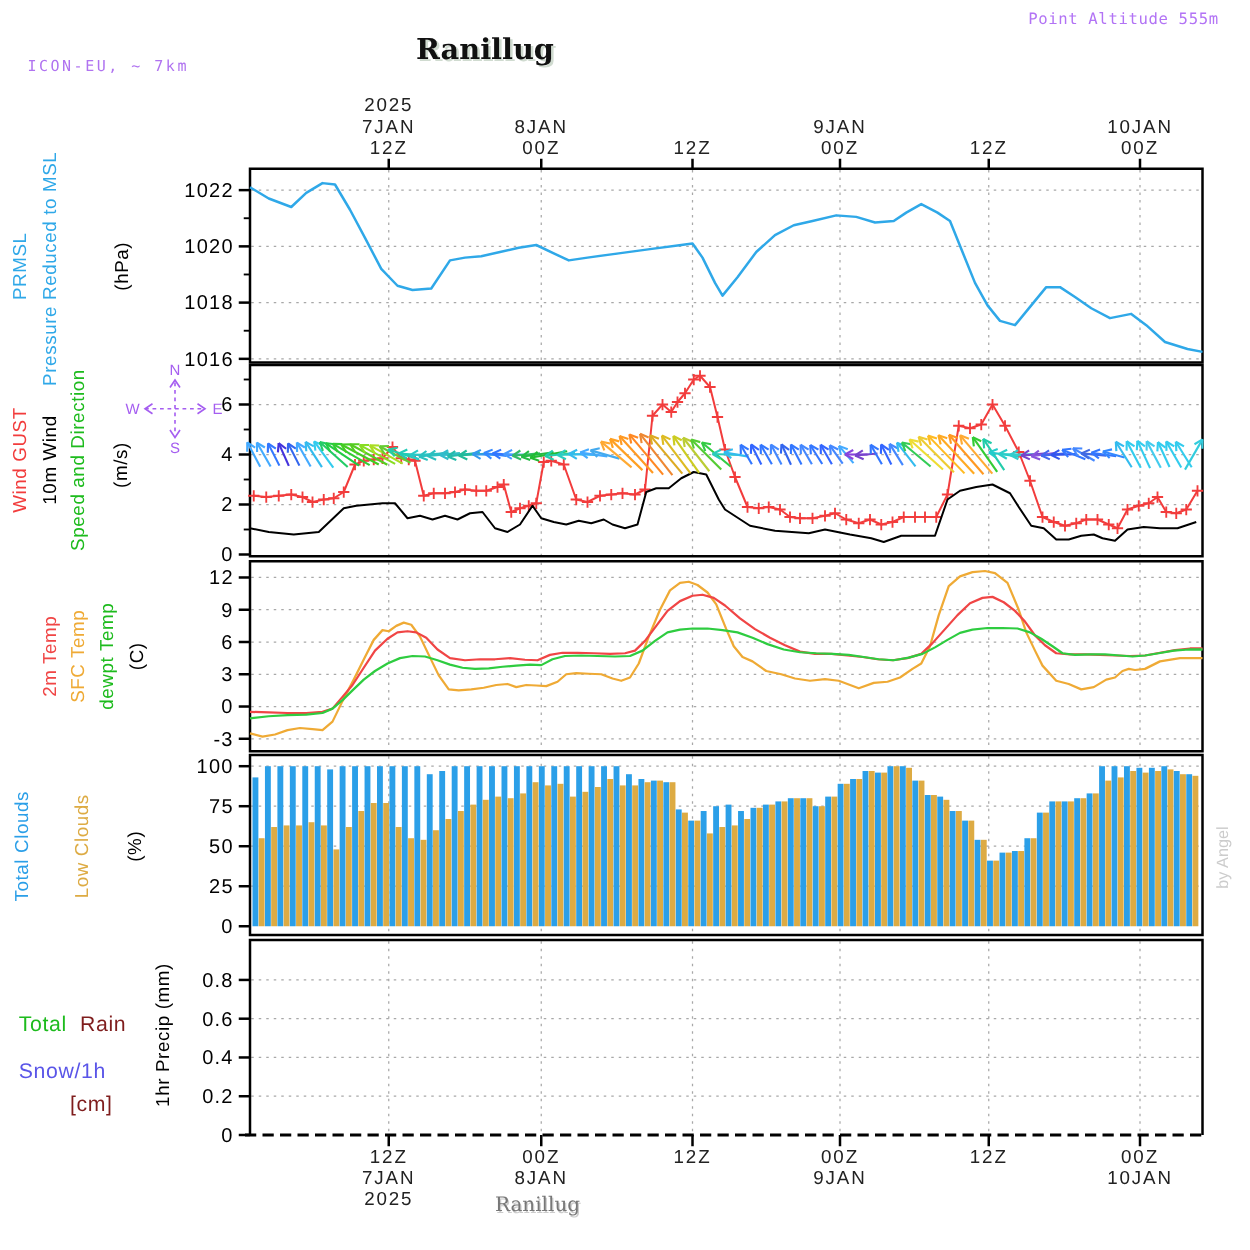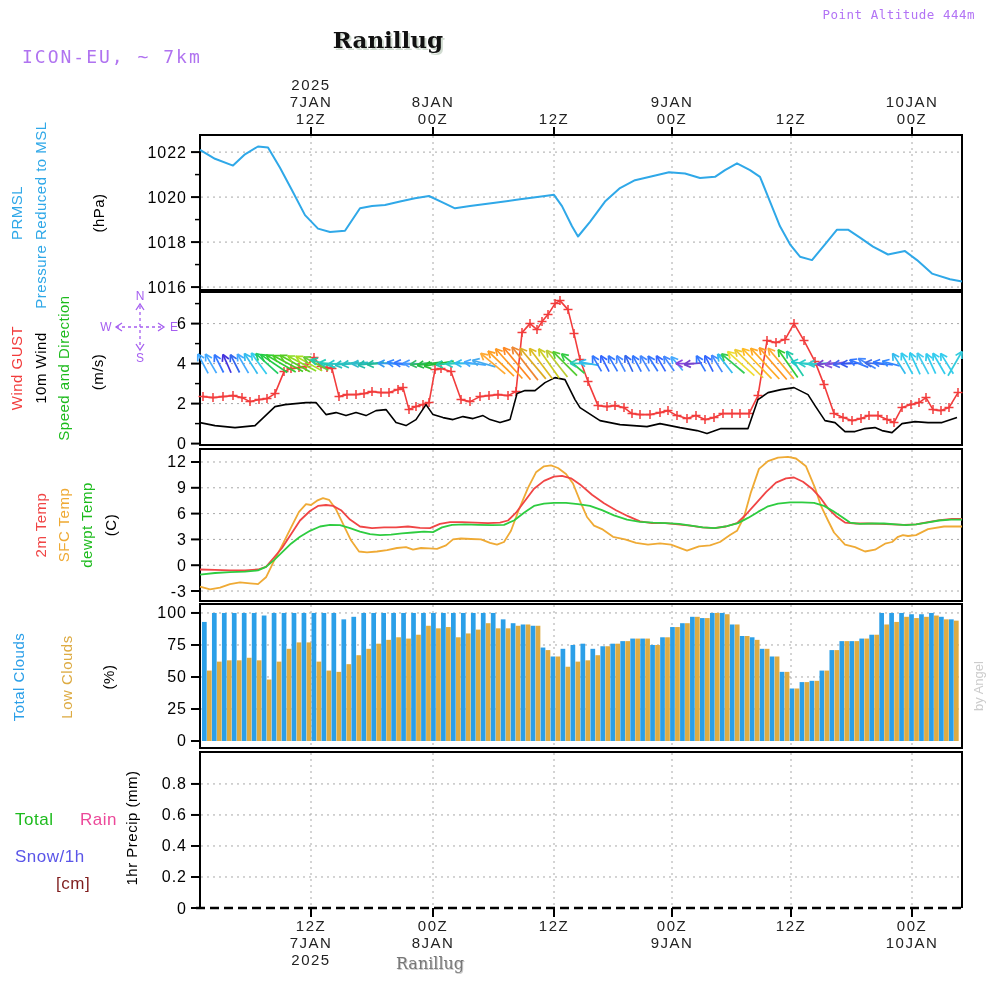--- a/index.html
+++ b/index.html
@@ -12,21 +12,21 @@
   .yticklab{font-family:"Liberation Sans",sans-serif;font-size:16px;fill:#000;letter-spacing:1px;}
   .vlab{position:absolute;white-space:nowrap;transform:translate(-50%,-50%) rotate(-90deg);
         font-size:15px;letter-spacing:0.5px;}
   .tlab{position:absolute;transform:translateX(-50%);font-size:15px;letter-spacing:1.5px;color:#222;}
   .watermark{position:absolute;left:420px;top:2px;transform:translateX(-50%);
         font-size:18px;letter-spacing:5px;color:#f2d08c;}
   .station-title{position:absolute;left:388px;top:26px;transform:translateX(-50%);
         font-family:"DejaVu Serif",serif;font-weight:bold;font-size:23px;color:#111;
         text-shadow:2px 2px 0 rgba(150,175,150,0.45);}
   .model-label{position:absolute;left:22px;top:46px;font-family:"DejaVu Sans Mono",monospace;
-        font-size:18px;letter-spacing:2px;color:#b073f0;}
+        font-size:12px;letter-spacing:2px;color:#b073f0;}
   .meta{position:absolute;right:25px;top:6px;text-align:right;font-family:"DejaVu Sans Mono",monospace;
         font-size:12.5px;letter-spacing:0.5px;color:#b273f5;line-height:18px;}
   .caption{position:absolute;left:430px;top:954px;transform:translateX(-50%);
         font-family:"DejaVu Serif",serif;font-size:16px;color:#777;text-shadow:1px 1px 0 #ccc;}
   .credit{position:absolute;left:978px;top:686px;transform:translate(-50%,-50%) rotate(-90deg);
         font-size:13px;color:#ccc;white-space:nowrap;}
   .plabel{position:absolute;font-size:17px;letter-spacing:0.5px;white-space:nowrap;}
 </style>
 </head>
 <body>
@@ -623,21 +623,21 @@
         <line x1="554" y1="908" x2="554" y2="917" class="tick"></line>
         <line x1="672" y1="908" x2="672" y2="917" class="tick"></line>
         <line x1="791" y1="908" x2="791" y2="917" class="tick"></line>
         <line x1="912" y1="908" x2="912" y2="917" class="tick"></line>
       </g>
     </svg>
 
   <div class="station-title">Ranillug</div>
   <div class="model-label">ICON-EU, ~ 7km</div>
   <div class="meta">
-    <div>Point Altitude 444m</div>
+    <div>Point Altitude 555m</div>
   </div>
 
   <div class="vlab" style="left:16px;top:213px;color:#2fa8e8;">PRMSL</div>
   <div class="vlab" style="left:40px;top:215px;color:#2fa8e8;">Pressure Reduced to MSL</div>
   <div class="vlab" style="left:98px;top:213px;color:#000;">(hPa)</div>
 
   <div class="vlab" style="left:16px;top:368px;color:#f23c3c;">Wind GUST</div>
   <div class="vlab" style="left:40px;top:368px;color:#000;">10m Wind</div>
   <div class="vlab" style="left:63px;top:368px;color:#1dbb1d;">Speed and Direction</div>
   <div class="vlab" style="left:97px;top:372px;color:#000;">(m/s)</div>
@@ -662,21 +662,21 @@
   <div class="vlab" style="left:40px;top:525px;color:#f04545;">2m Temp</div>
   <div class="vlab" style="left:63px;top:525px;color:#efaa35;">SFC Temp</div>
   <div class="vlab" style="left:86px;top:525px;color:#1dbb1d;">dewpt Temp</div>
   <div class="vlab" style="left:110px;top:525px;color:#000;">(C)</div>
 
   <div class="vlab" style="left:18px;top:677px;color:#2b9fe8;">Total Clouds</div>
   <div class="vlab" style="left:66px;top:677px;color:#ddab43;">Low Clouds</div>
   <div class="vlab" style="left:108px;top:677px;color:#000;">(%)</div>
 
   <div class="plabel" style="left:15px;top:810px;color:#1dbb1d;">Total</div>
-  <div class="plabel" style="left:80px;top:810px;color:#ec4899;">Rain</div>
+  <div class="plabel" style="left:64px;top:810px;color:#7f1d1d;">Rain</div>
   <div class="plabel" style="left:15px;top:847px;color:#5a55e8;">Snow/1h</div>
   <div class="plabel" style="left:56px;top:874px;color:#7f1d1d;">[cm]</div>
   <div class="vlab" style="left:131px;top:828px;color:#000;">1hr Precip (mm)</div>
 
   <div id="top-axis-labels">
       <div class="tlab" style="left: 311px; top: 76px;">2025</div>
       <div class="tlab" style="left: 311px; top: 93px;">7JAN</div>
       <div class="tlab" style="left: 311px; top: 110px;">12Z</div>
       <div class="tlab" style="left: 433px; top: 93px;">8JAN</div>
       <div class="tlab" style="left: 433px; top: 110px;">00Z</div>

